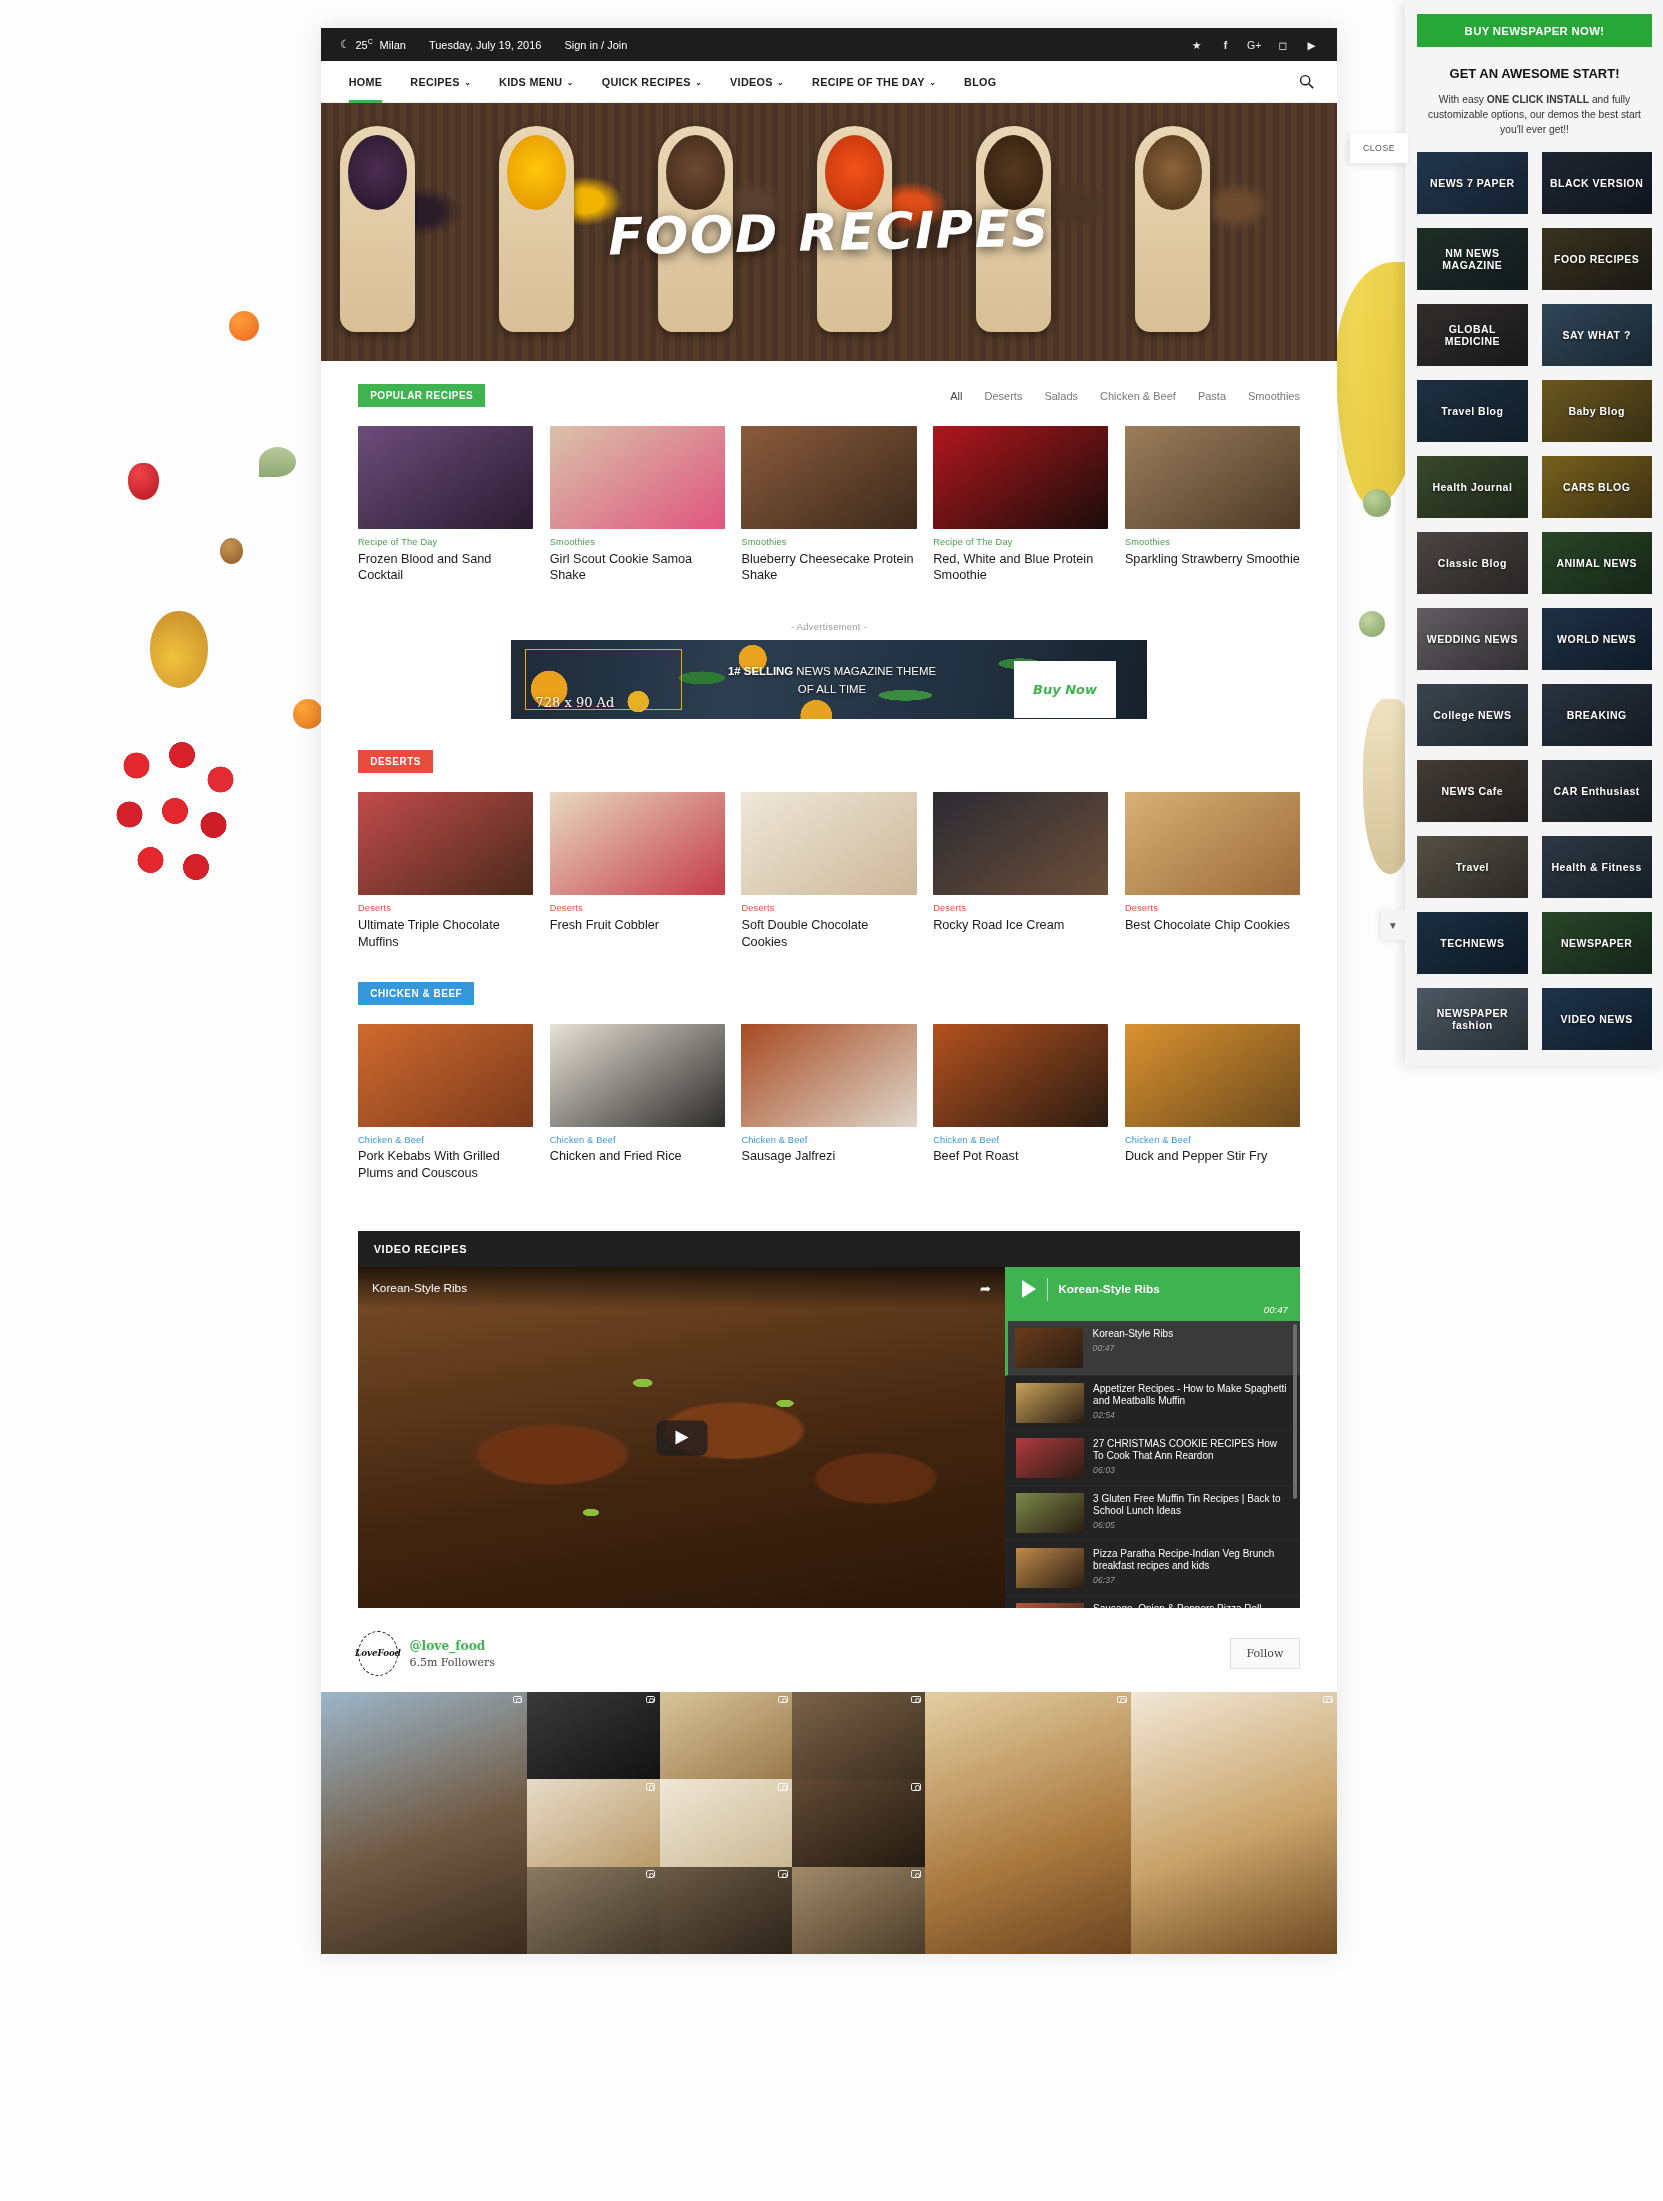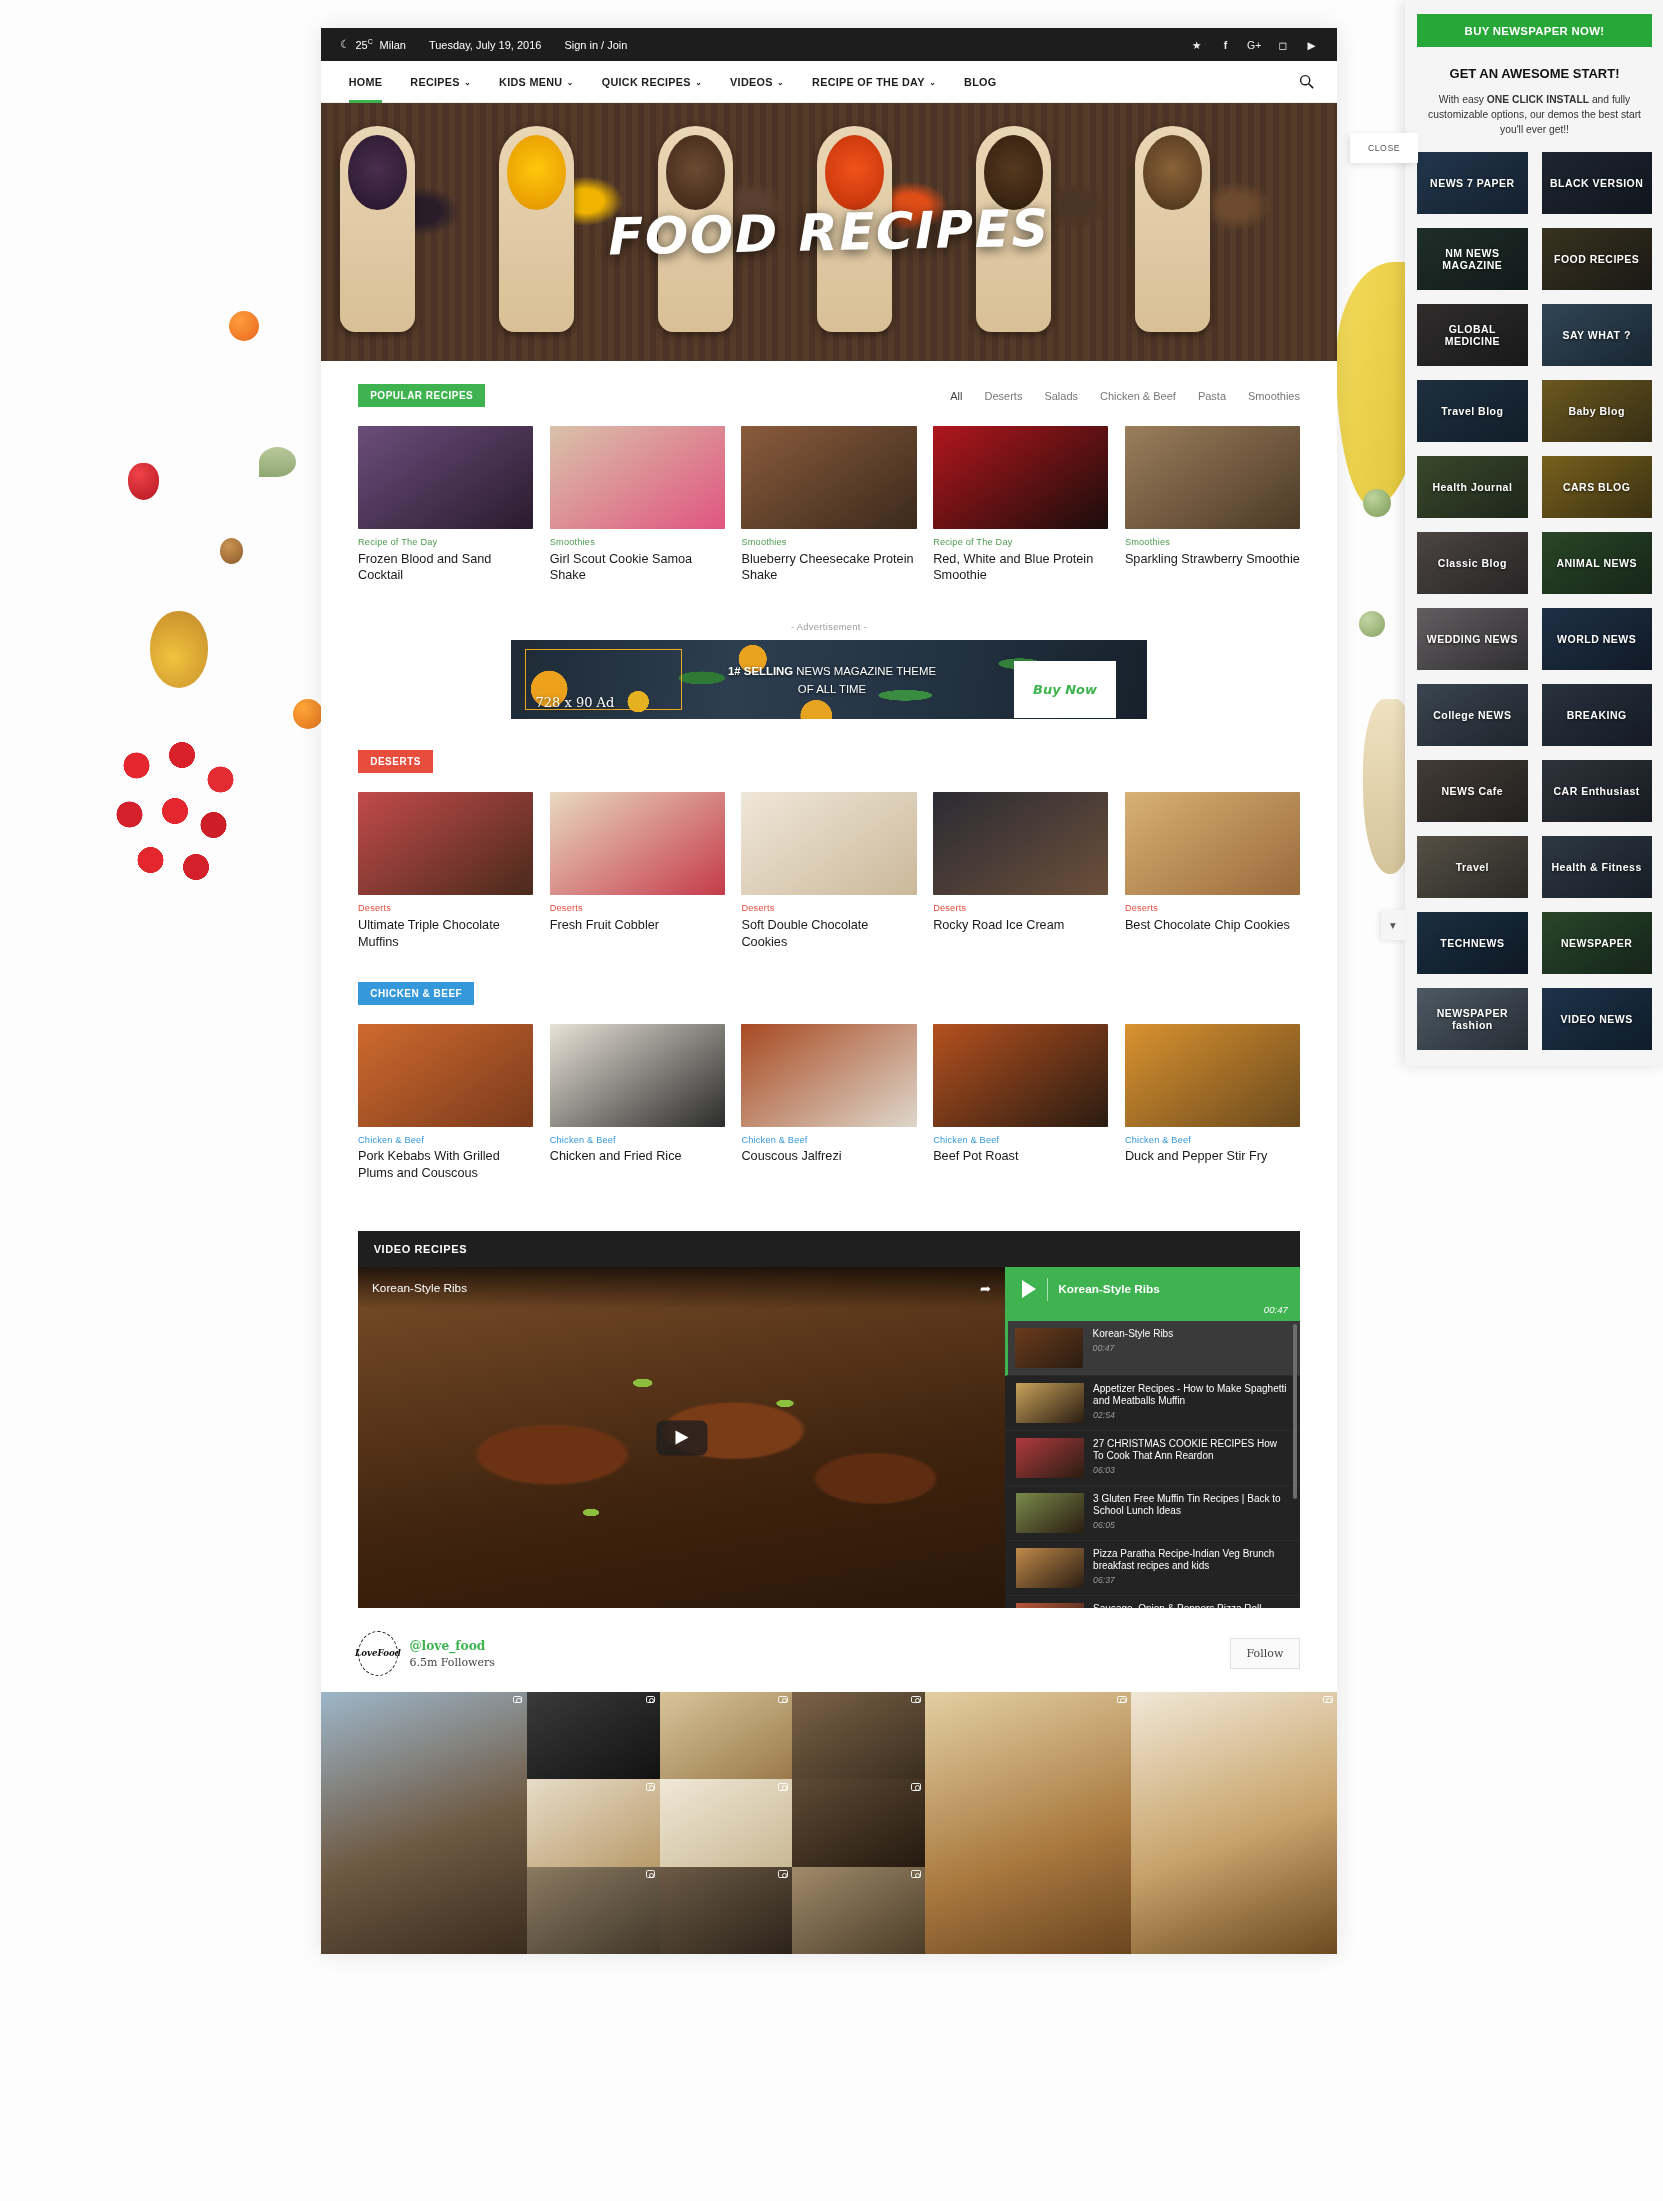--- a/index.html
+++ b/index.html
@@ -214,21 +214,21 @@
   .dp-p b { font-weight:bold; }
   .dgrid { display:grid; grid-template-columns:1fr 1fr; gap:14px; }
   .dcell { position:relative; height:62px; overflow:hidden;
            display:flex; align-items:center; justify-content:center; cursor:pointer; }
   .dcell span { position:relative; z-index:2; color:#fff; font-size:10.5px; font-weight:bold;
                 letter-spacing:0.5px; text-align:center; line-height:1.15; padding:0 3.5px;
                 text-shadow:0 0.9px 2.6px rgba(0,0,0,.75); }
   .dcell:after { content:""; position:absolute; inset:0; background:rgba(12,18,28,.42); z-index:1; }
 
   .closebtn {
-    position:absolute; left:-55px; top:133px; width:68px; height:30px; background:#fff;
+    position:absolute; left:-55px; top:133px; width:58px; height:30px; background:#fff;
     display:flex; align-items:center; justify-content:center; font-size:8.7px; color:#555;
     letter-spacing:0.5px; box-shadow:-1.7px 1.7px 7px rgba(0,0,0,.13); cursor:pointer; z-index:21;
   }
   .chevbtn {
     position:absolute; left:-24.5px; top:910px; width:24.5px; height:30px; background:#f5f5f5;
     display:flex; align-items:center; justify-content:center; color:#555; font-size:11.4px;
     box-shadow:-1.7px 0.9px 5.2px rgba(0,0,0,.1); cursor:pointer; z-index:21;
   }
 </style>
 </head>
@@ -435,21 +435,21 @@
           <div class="ctitle">Pork Kebabs With Grilled Plums and Couscous</div>
         </div>
         <div class="card">
           <div class="thumb" style="background: linear-gradient(145deg, rgb(231, 226, 214), rgb(43, 43, 43));"></div>
           <div class="cat" style="color: rgb(52, 152, 219);">Chicken &amp; Beef</div>
           <div class="ctitle">Chicken and Fried Rice</div>
         </div>
         <div class="card">
           <div class="thumb" style="background: linear-gradient(145deg, rgb(168, 74, 34), rgb(222, 215, 203));"></div>
           <div class="cat" style="color: rgb(52, 152, 219);">Chicken &amp; Beef</div>
-          <div class="ctitle">Couscous Jalfrezi</div>
+          <div class="ctitle">Sausage Jalfrezi</div>
         </div>
         <div class="card">
           <div class="thumb" style="background: linear-gradient(145deg, rgb(181, 81, 31), rgb(42, 28, 18));"></div>
           <div class="cat" style="color: rgb(52, 152, 219);">Chicken &amp; Beef</div>
           <div class="ctitle">Beef Pot Roast</div>
         </div>
         <div class="card">
           <div class="thumb" style="background: linear-gradient(145deg, rgb(217, 146, 47), rgb(107, 74, 30));"></div>
           <div class="cat" style="color: rgb(52, 152, 219);">Chicken &amp; Beef</div>
           <div class="ctitle">Duck and Pepper Stir Fry</div>

